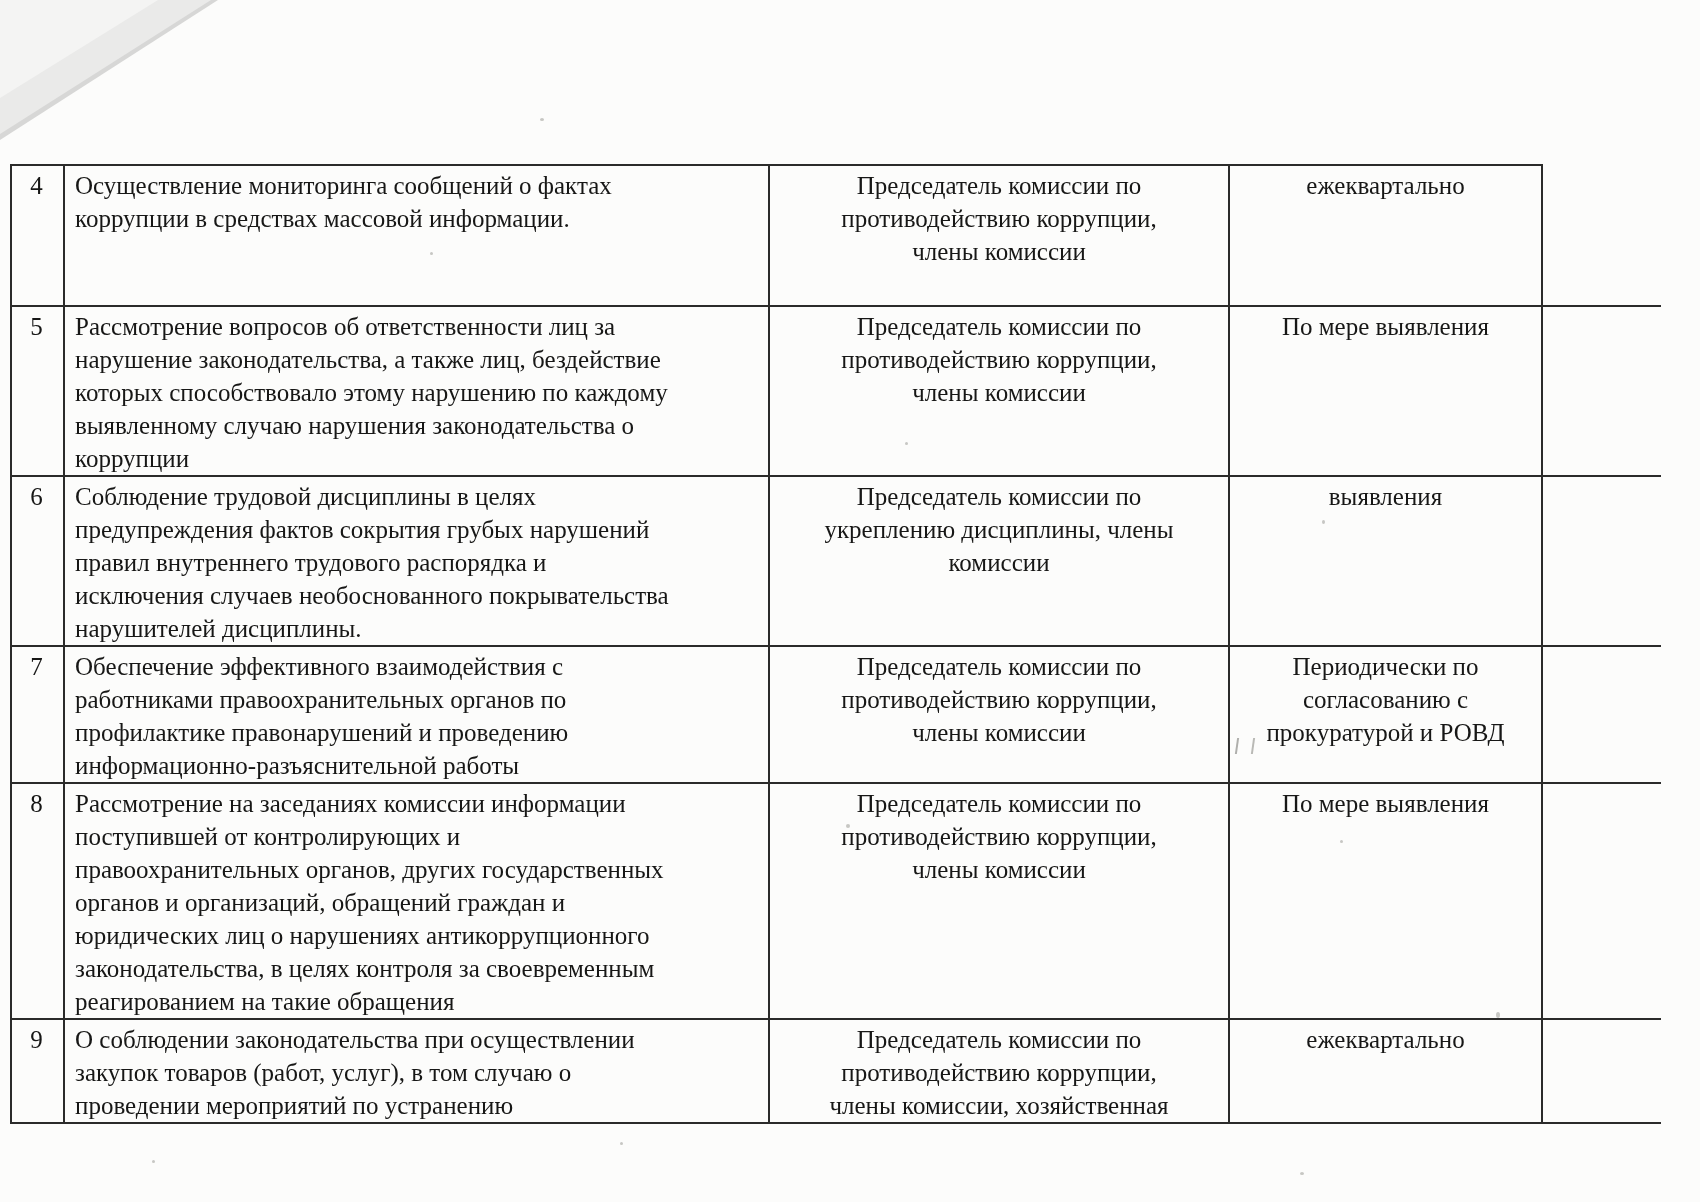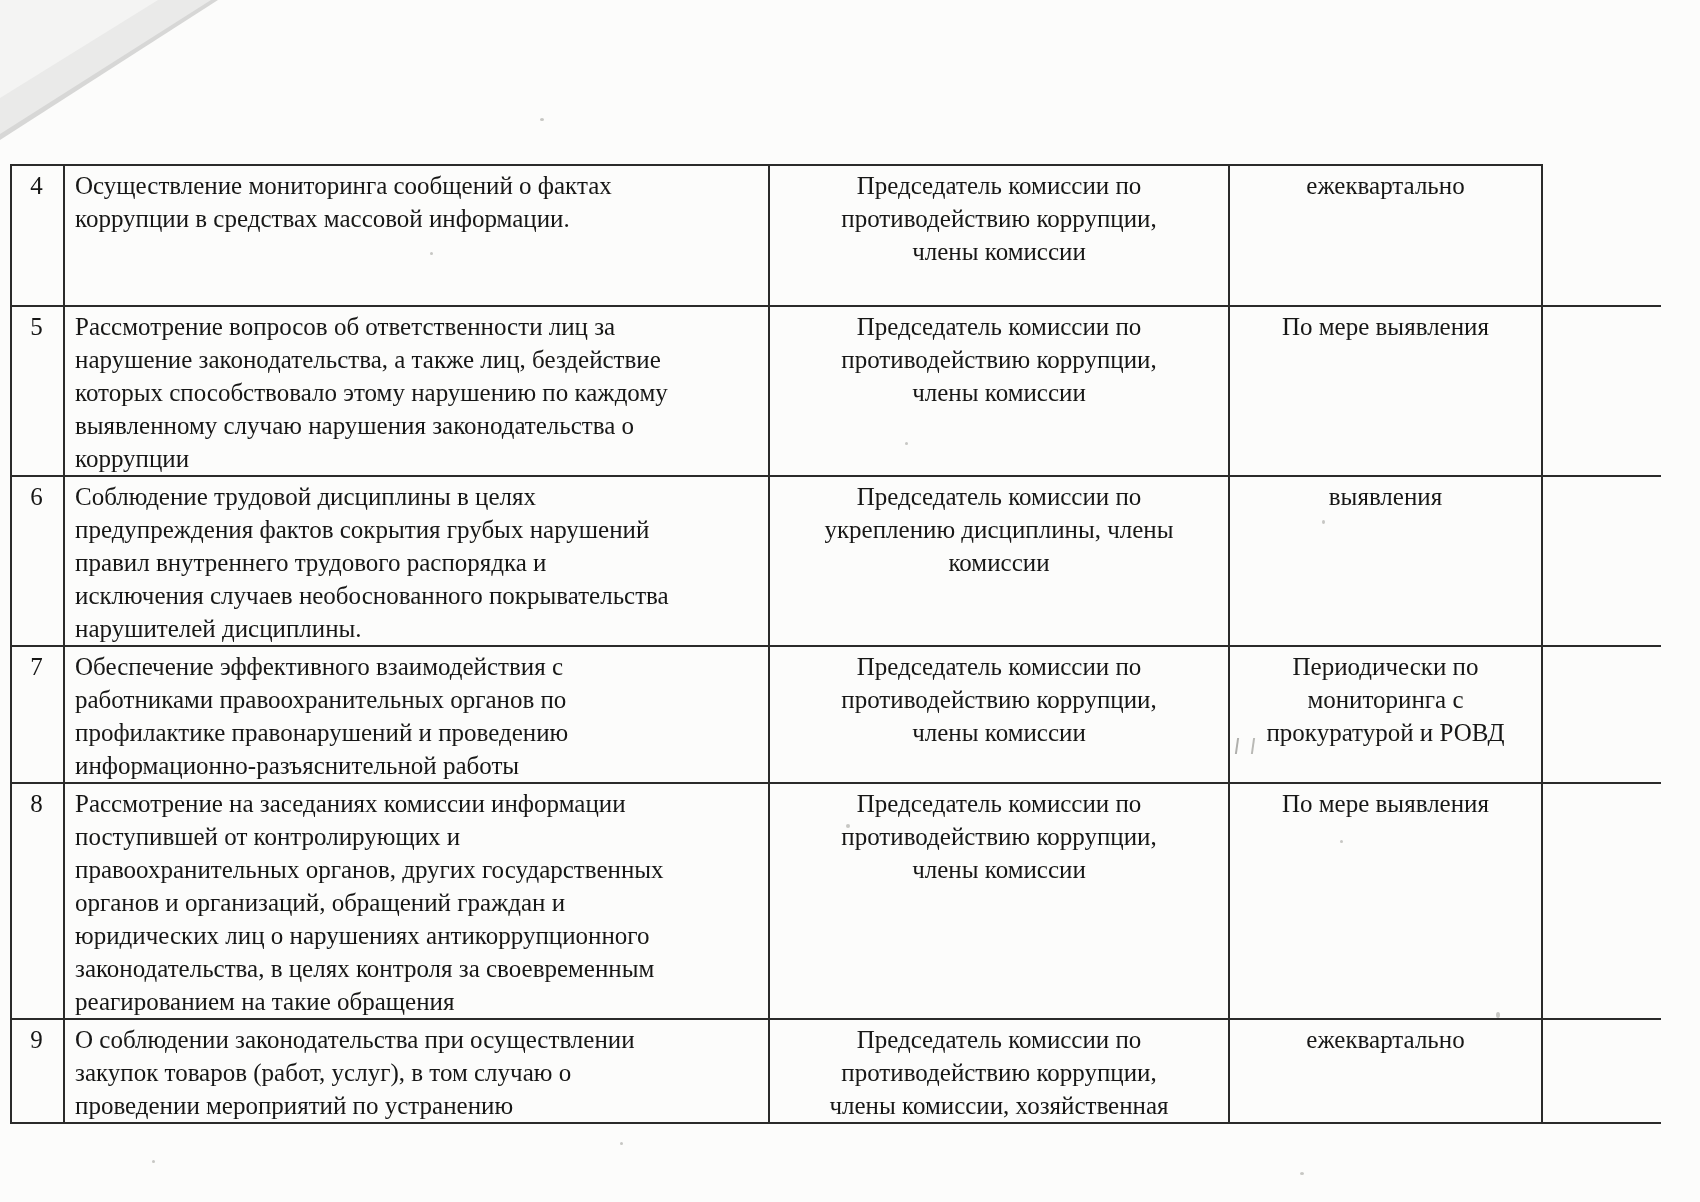--- a/index.html
+++ b/index.html
@@ -153,21 +153,21 @@
       <tr class="r3">
         <td class="c-num">7</td>
         <td class="c-task">Обеспечение эффективного взаимодействия с
 работниками правоохранительных органов по
 профилактике правонарушений и проведению
 информационно-разъяснительной работы</td>
         <td class="c-resp">Председатель комиссии по
 противодействию коррупции,
 члены комиссии</td>
         <td class="c-freq">Периодически по
-мониторинга с
+согласованию с
 прокуратурой  и РОВД</td>
         <td class="c-ext"></td>
       </tr>
       <tr class="r4">
         <td class="c-num">8</td>
         <td class="c-task">Рассмотрение на заседаниях комиссии информации
 поступившей от контролирующих и
 правоохранительных органов, других государственных
 органов и организаций, обращений граждан  и
 юридических лиц о нарушениях  антикоррупционного

